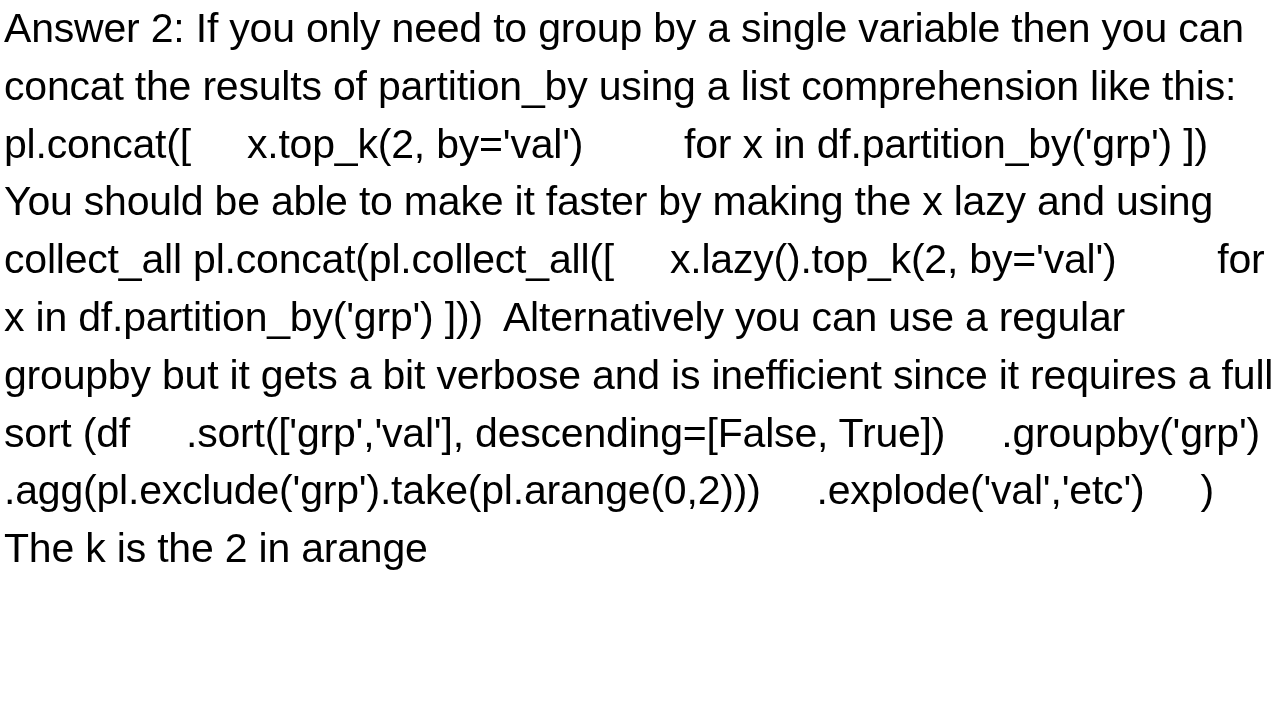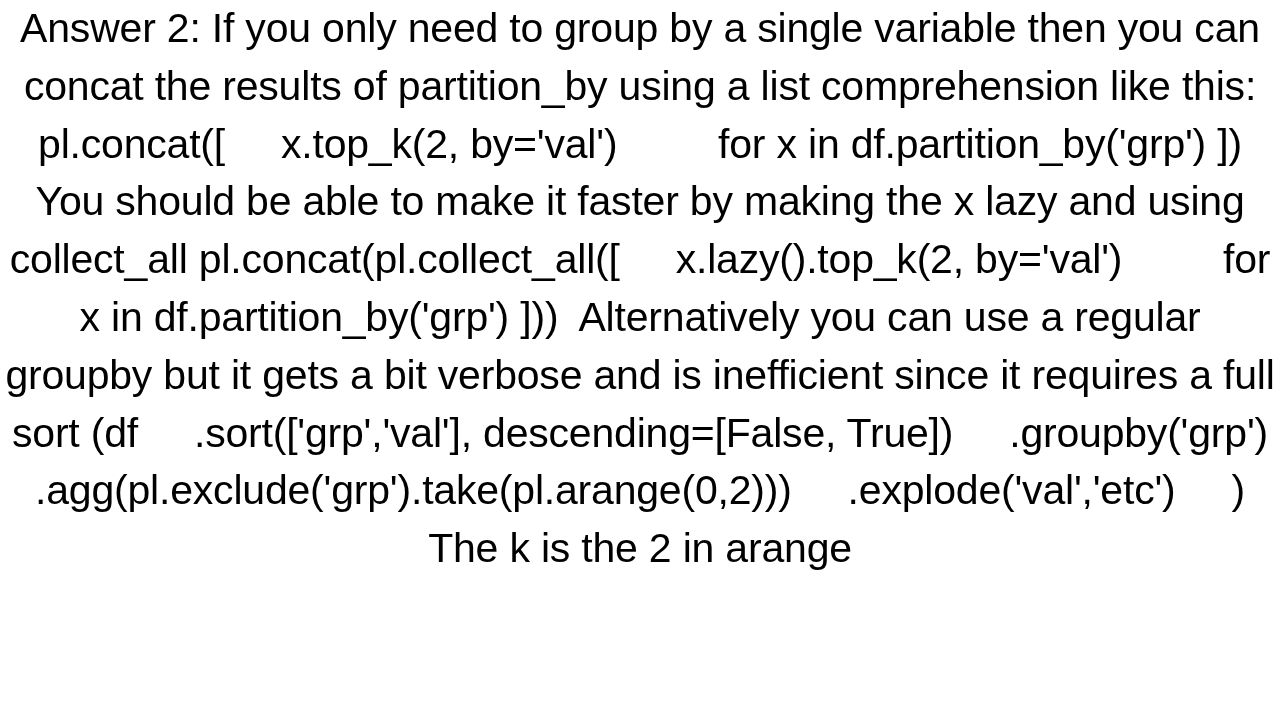--- a/index.html
+++ b/index.html
@@ -8,21 +8,21 @@
     width: 1280px;
     height: 720px;
     overflow: hidden;
     background: #ffffff;
   }
   .content {
     font-family: Arial, Helvetica, sans-serif;
     font-size: 41px;
     line-height: 1.41;
     color: #000000;
-    text-align: center;
+    text-align: left;
     padding: 0 4px;
     letter-spacing: -0.2px;
     white-space: pre-wrap;
   }
 </style>
 </head>
 <body>
 
 <div class="content">Answer 2: If you only need to group by a single variable then you can concat the results of partition_by using a list comprehension like this: pl.concat([     x.top_k(2, by='val')         for x in df.partition_by('grp') ])  You should be able to make it faster by making the x lazy and using collect_all pl.concat(pl.collect_all([     x.lazy().top_k(2, by='val')         for x in df.partition_by('grp') ]))  Alternatively you can use a regular groupby but it gets a bit verbose and is inefficient since it requires a full sort (df     .sort(['grp','val'], descending=[False, True])     .groupby('grp')     .agg(pl.exclude('grp').take(pl.arange(0,2)))     .explode('val','etc')     )  The k is the 2 in arange</div>
 

